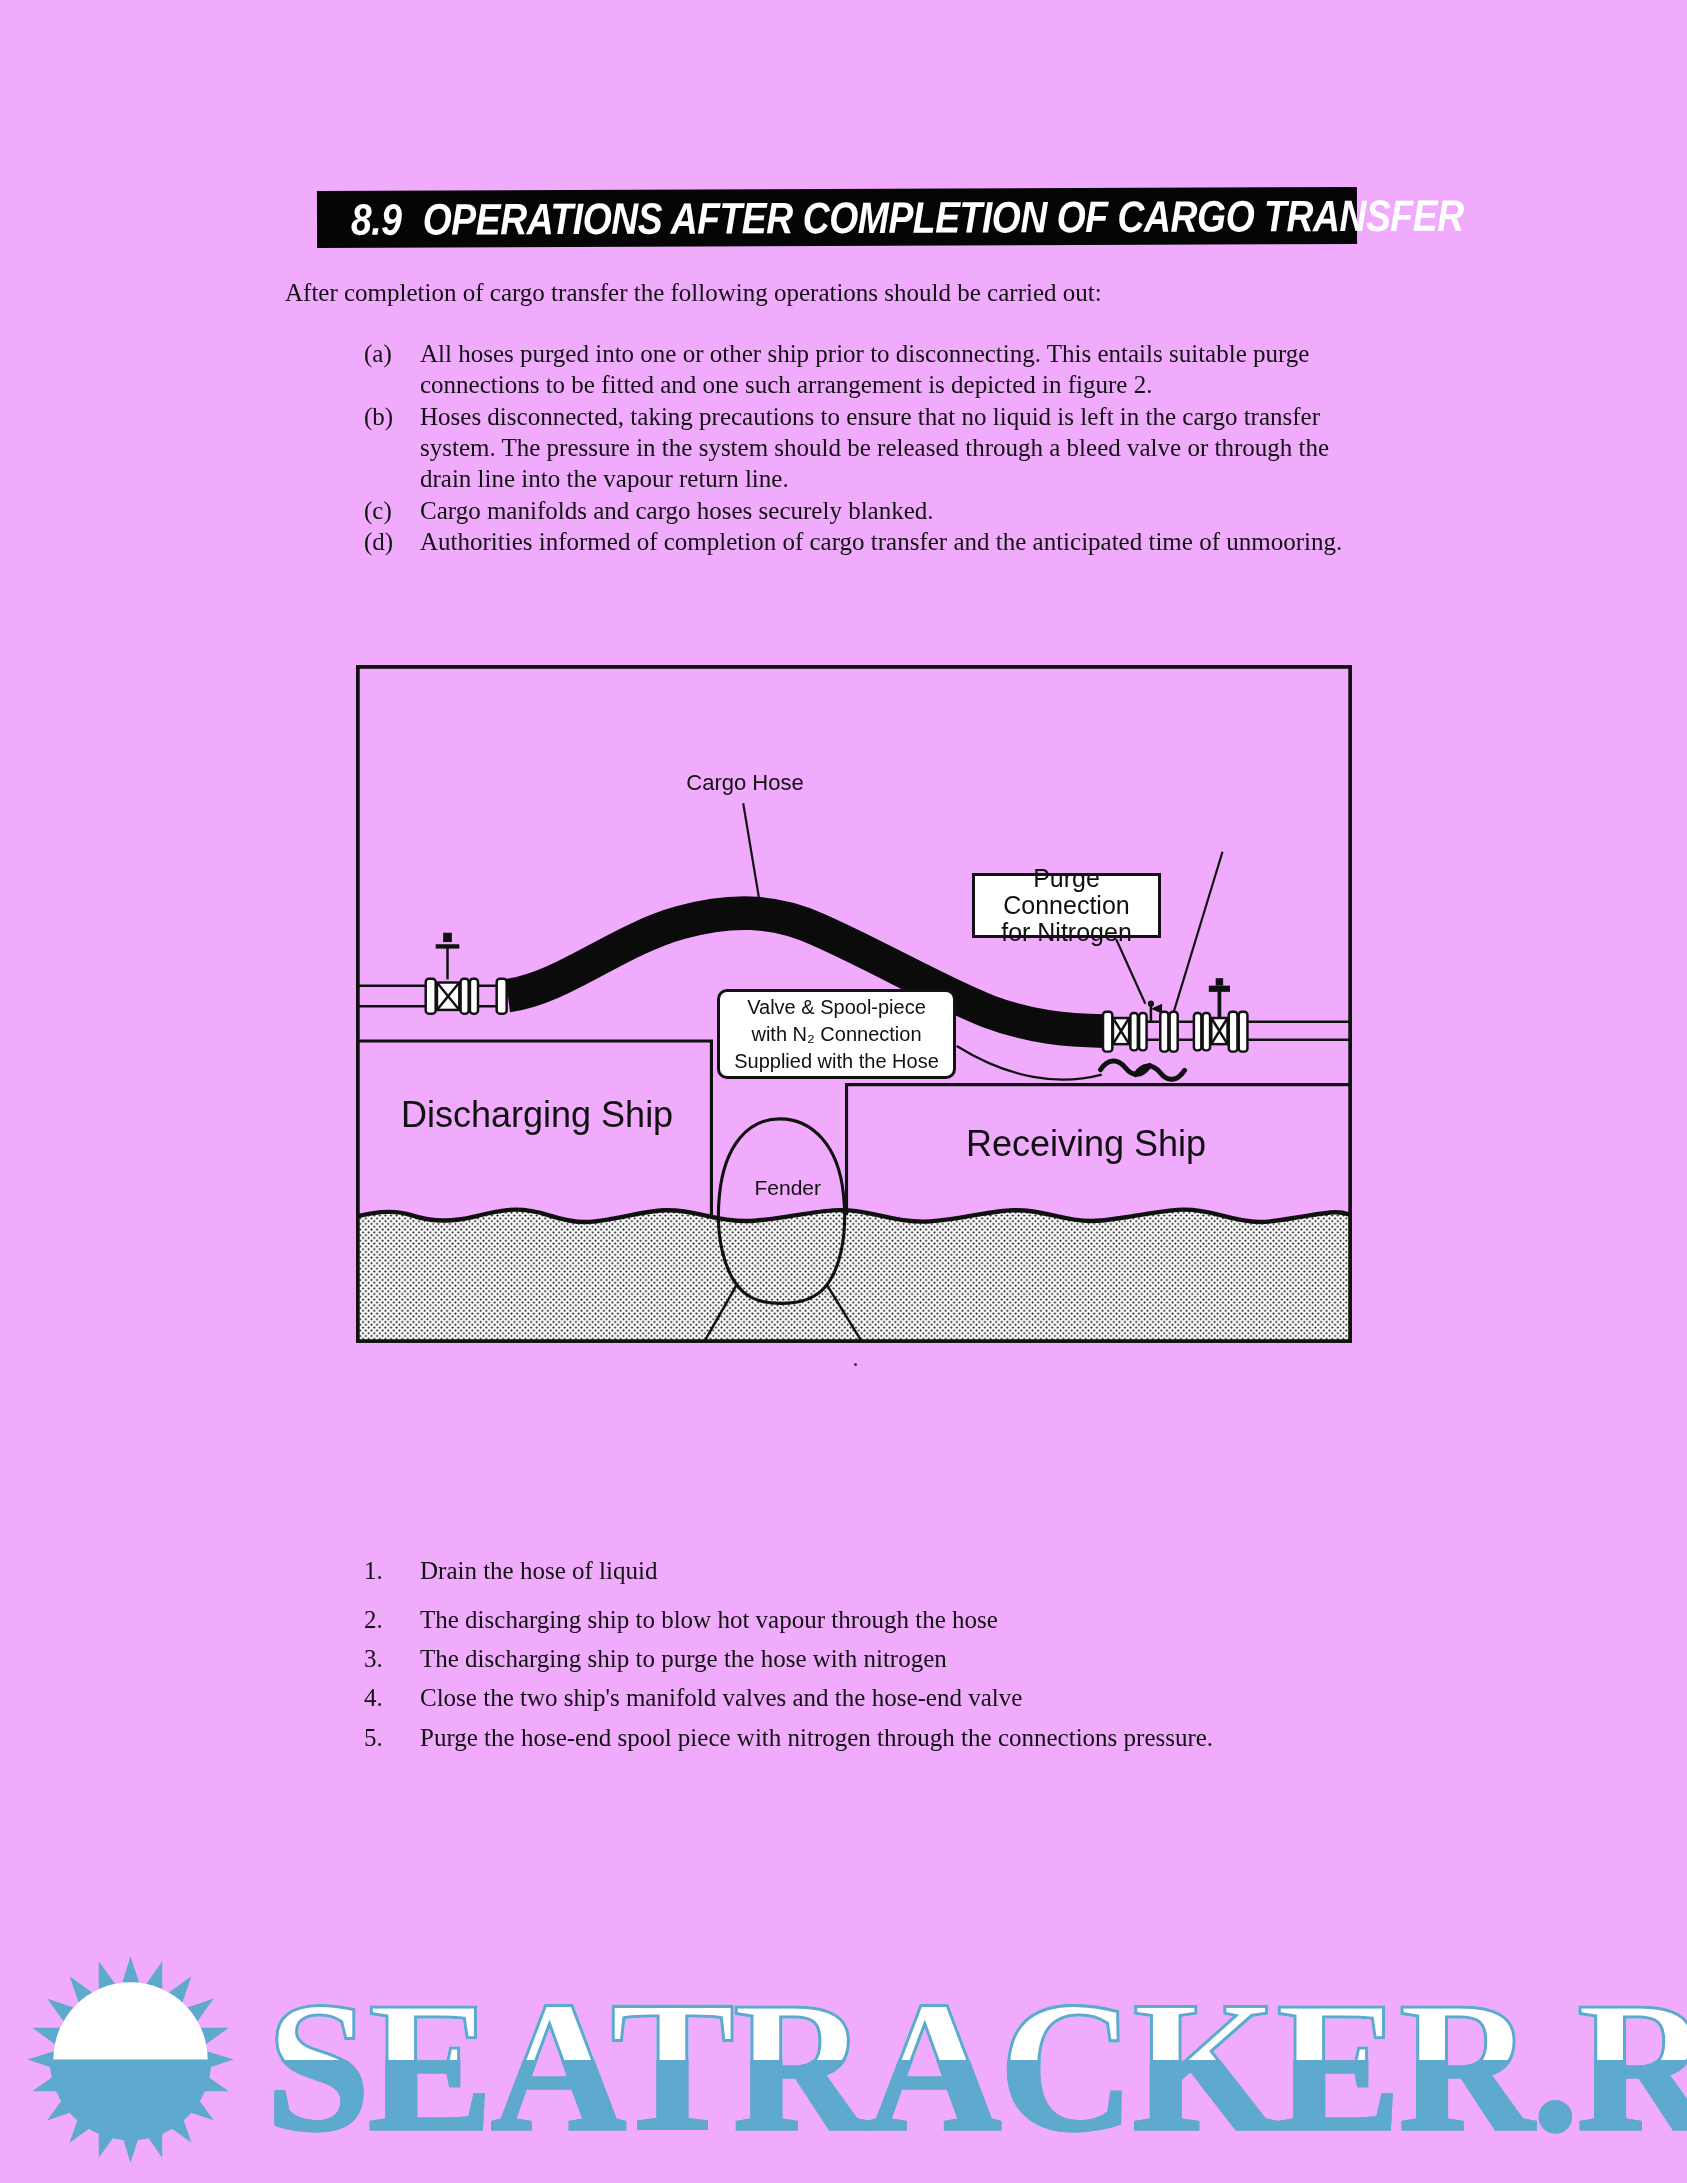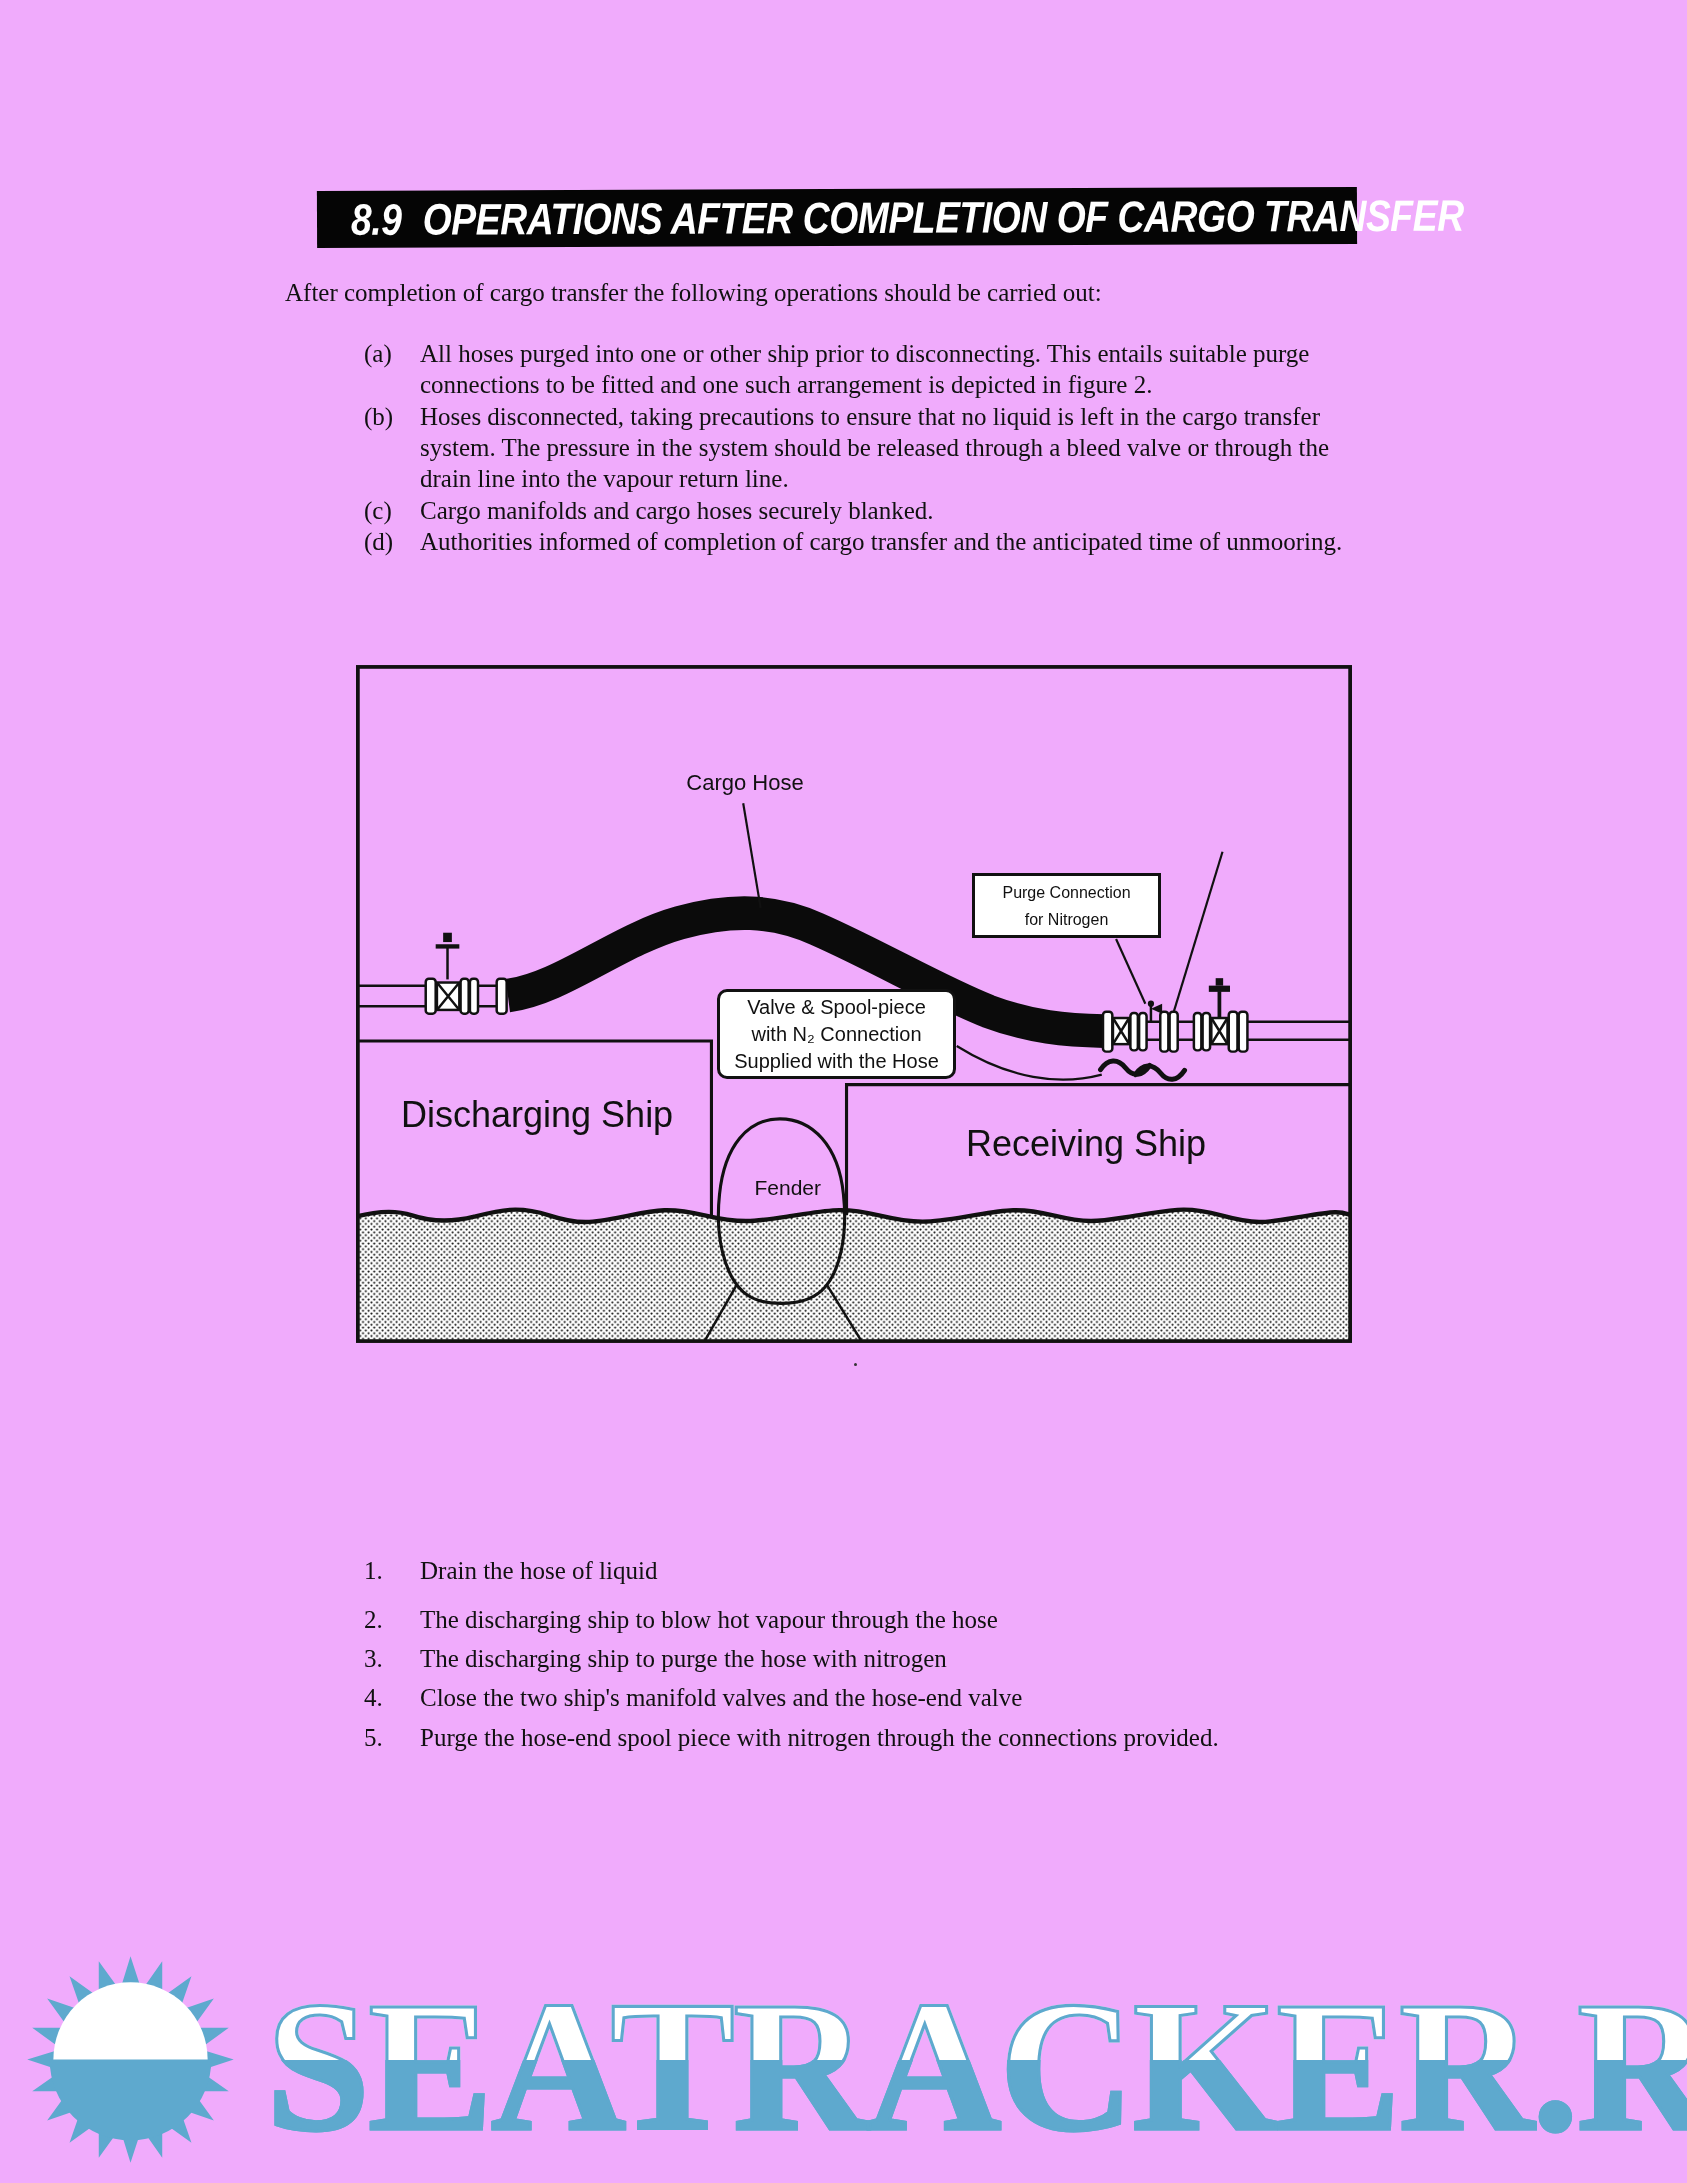--- a/index.html
+++ b/index.html
@@ -159,21 +159,21 @@
 
       <path d="M622,222 L650,390" fill="none" stroke="#111" stroke-width="3.5"></path>
       <path d="M965,612 C1050,665 1130,676 1198,658" fill="none" stroke="#111" stroke-width="3.5"></path>
       <path d="M1221,440 L1268,544" fill="none" stroke="#111" stroke-width="3.5"></path>
       <path d="M1392,300 L1314,556" fill="none" stroke="#111" stroke-width="3.5"></path>
 
       <rect x="3" y="3" width="1594" height="1083" fill="none" stroke="#111" stroke-width="6"></rect>
     </svg>
 
     <div class="fig-label" style="left:299px;top:105px;width:180px;text-align:center;font-size:22px;">Cargo Hose</div>
-    <div class="fig-label fig-box" style="left:616px;top:208px;width:189px;height:65px;font-size:16px;line-height:27px;">Purge Connection
+    <div class="fig-label fig-box" style="left:616px;top:208px;width:189px;height:65px;font-size:25px;line-height:27px;">Purge Connection
 for Nitrogen</div>
     <div class="fig-label fig-box" style="left:361px;top:324px;width:239px;height:90px;font-size:20px;line-height:27px;border-radius:10px;">Valve &amp; Spool-piece
 with N₂ Connection
 Supplied with the Hose</div>
     <div class="fig-label" style="left:45px;top:429px;font-size:36px;">Discharging Ship</div>
     <div class="fig-label" style="left:610px;top:458px;font-size:36px;">Receiving Ship</div>
     <div class="fig-label" style="left:383px;top:511px;width:82px;text-align:right;font-size:21px;">Fender</div>
   </div>
 
   <div class="scan-dot"></div>
@@ -191,21 +191,21 @@
   <div class="list-item num-item" style="top:1643px;">
     <span class="marker">3.</span>
     <div class="item-text">The discharging ship to purge the hose with nitrogen</div>
   </div>
   <div class="list-item num-item" style="top:1682px;">
     <span class="marker">4.</span>
     <div class="item-text">Close the two ship's manifold valves and the hose-end valve</div>
   </div>
   <div class="list-item num-item" style="top:1722px;">
     <span class="marker">5.</span>
-    <div class="item-text">Purge the hose-end spool piece with nitrogen through the connections provided.</div>
+    <div class="item-text">Purge the hose-end spool piece with nitrogen through the connections pressure.</div>
   </div>
 
   <svg class="wm-sun" width="209" height="209" viewBox="0 0 336 336">
     <polygon style="fill:var(--wm-color)" points="168,2 186,57 219,10 219,68 266,34 247,89 302,70 268,117 326,117 279,151 334,168 279,186 326,219 268,219 302,266 247,247 266,302 219,268 219,326 186,279 168,334 151,279 117,326 117,268 70,302 89,247 34,266 68,219 10,219 57,186 2,168 57,151 10,117 68,117 34,70 89,89 70,34 117,68 117,10 151,57"></polygon>
     <circle cx="168" cy="168" r="124" fill="#ffffff"></circle>
     <path style="fill:var(--wm-color)" d="M38,168 A130,130 0 0 0 298,168 Z"></path>
   </svg>
   <div class="wm-text">SEATRACKER.RU</div>
 
 </div>

